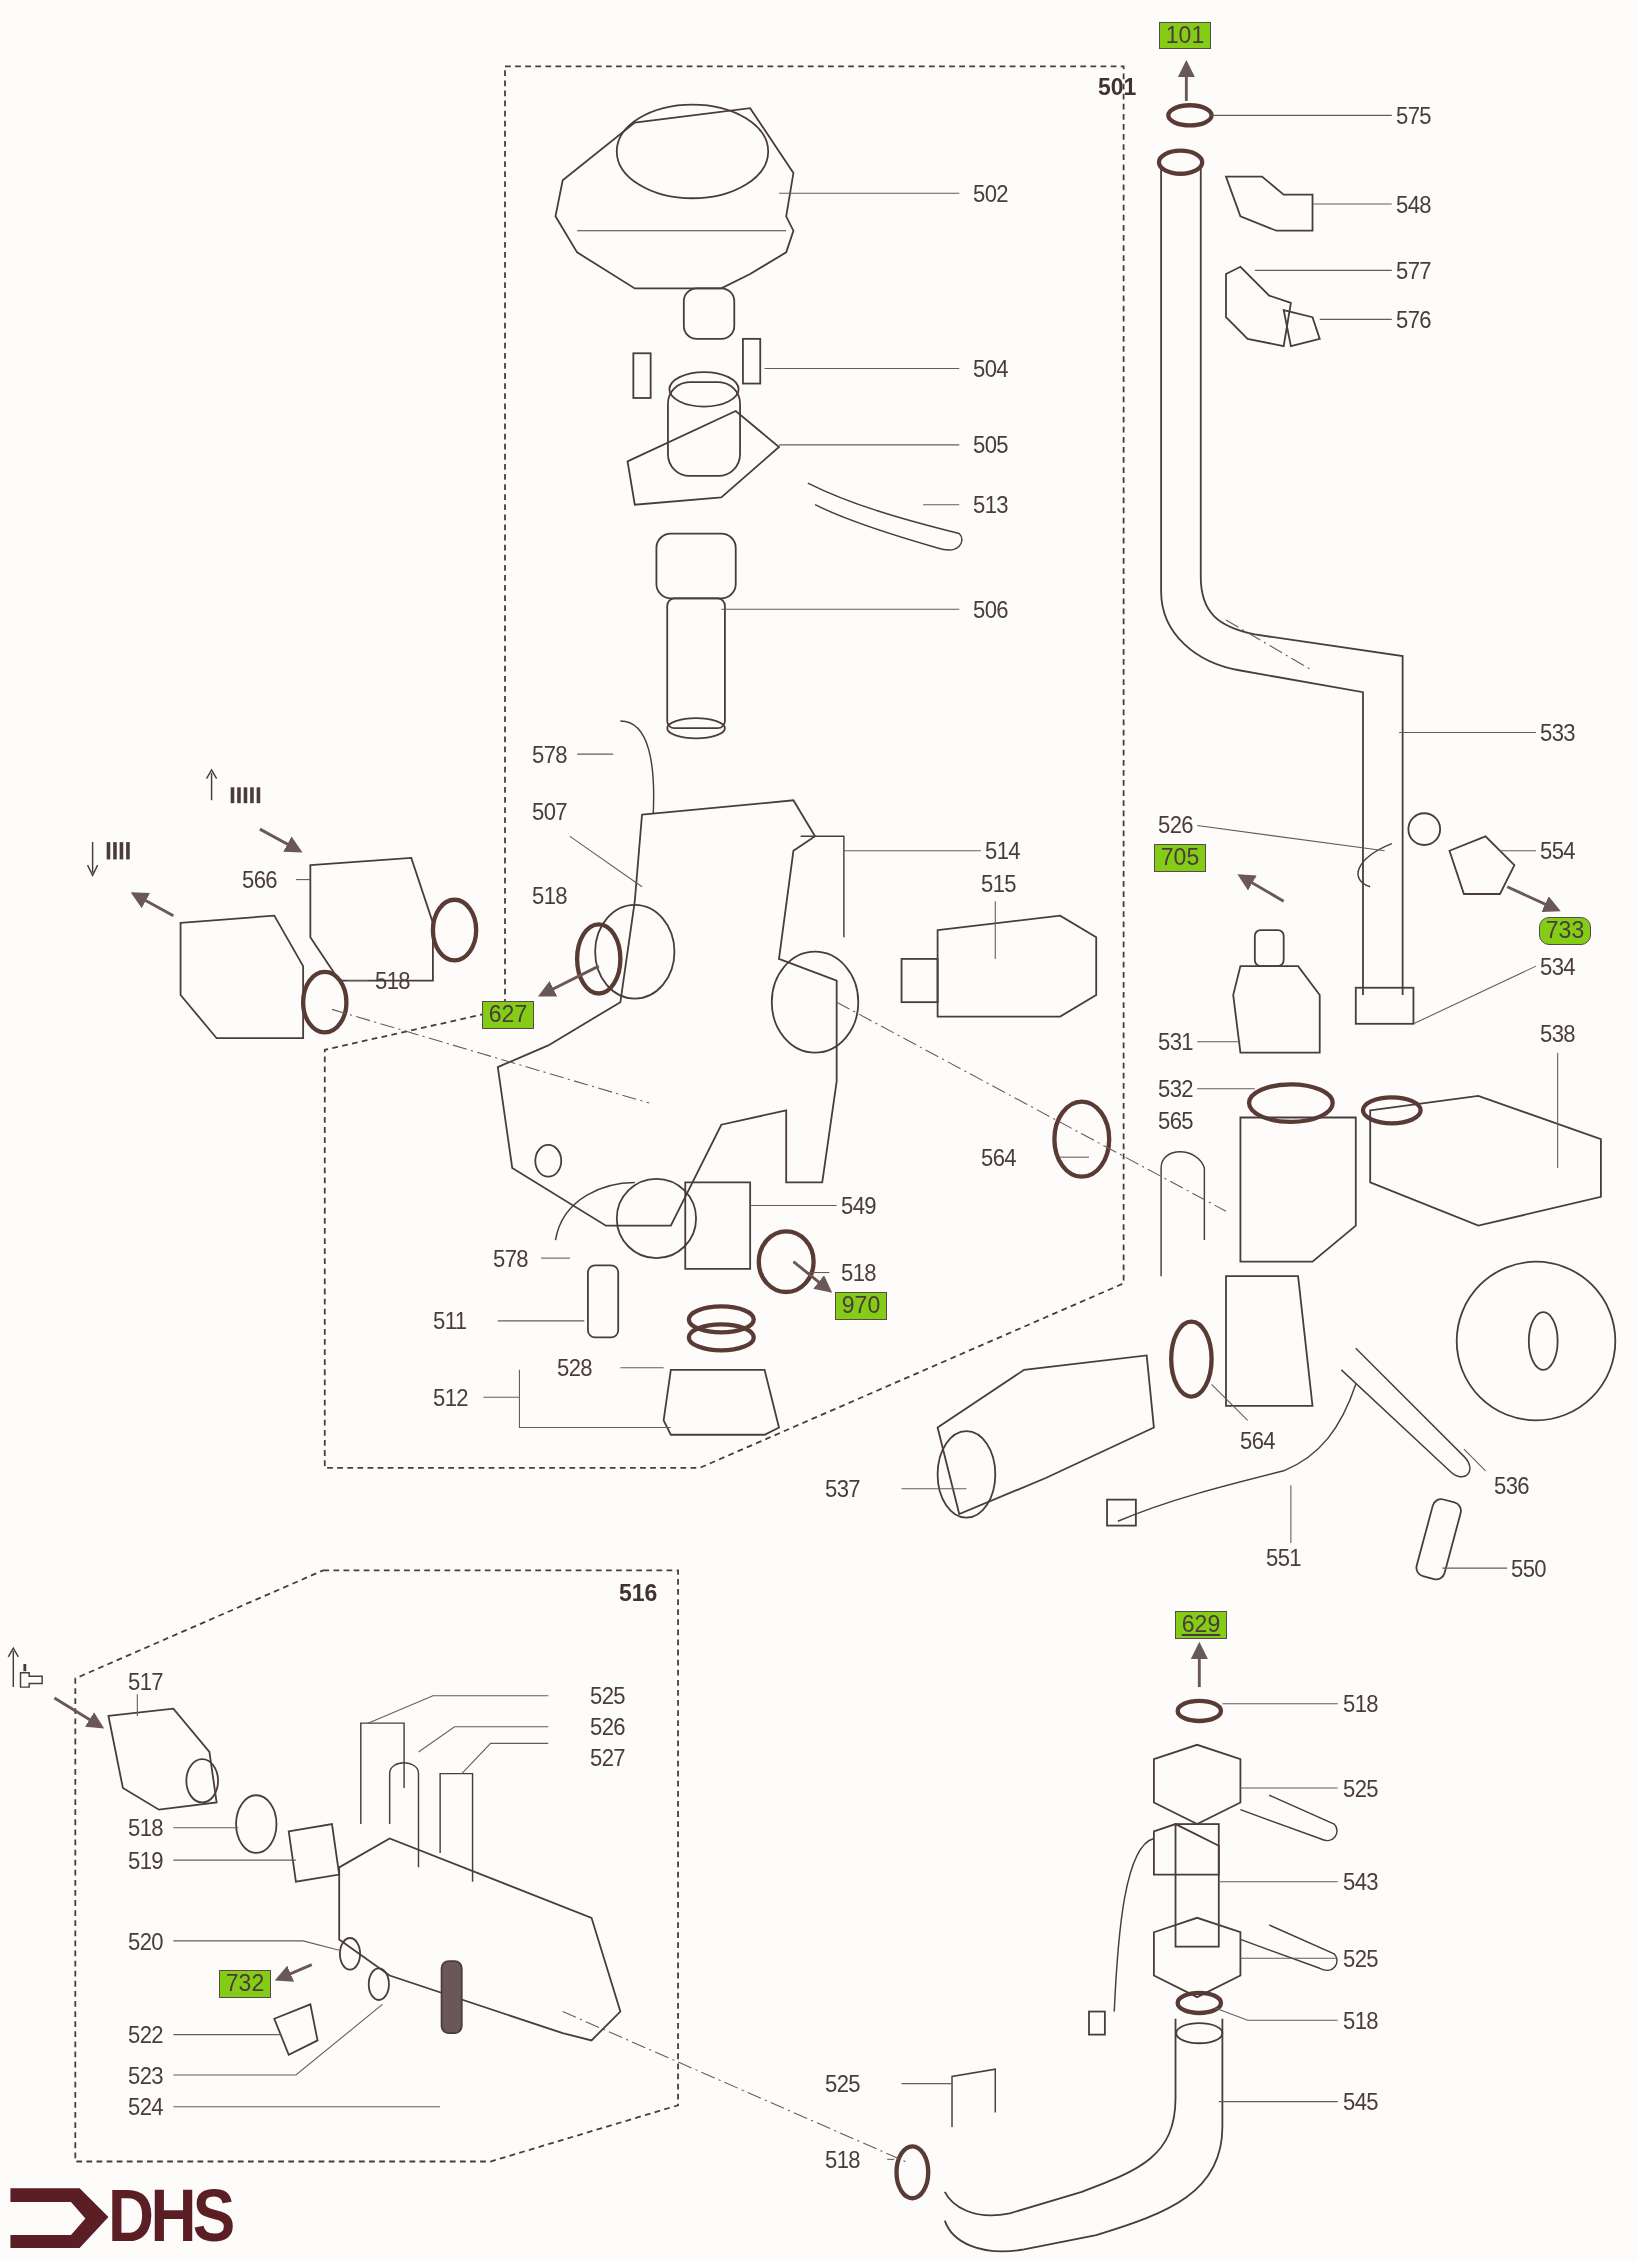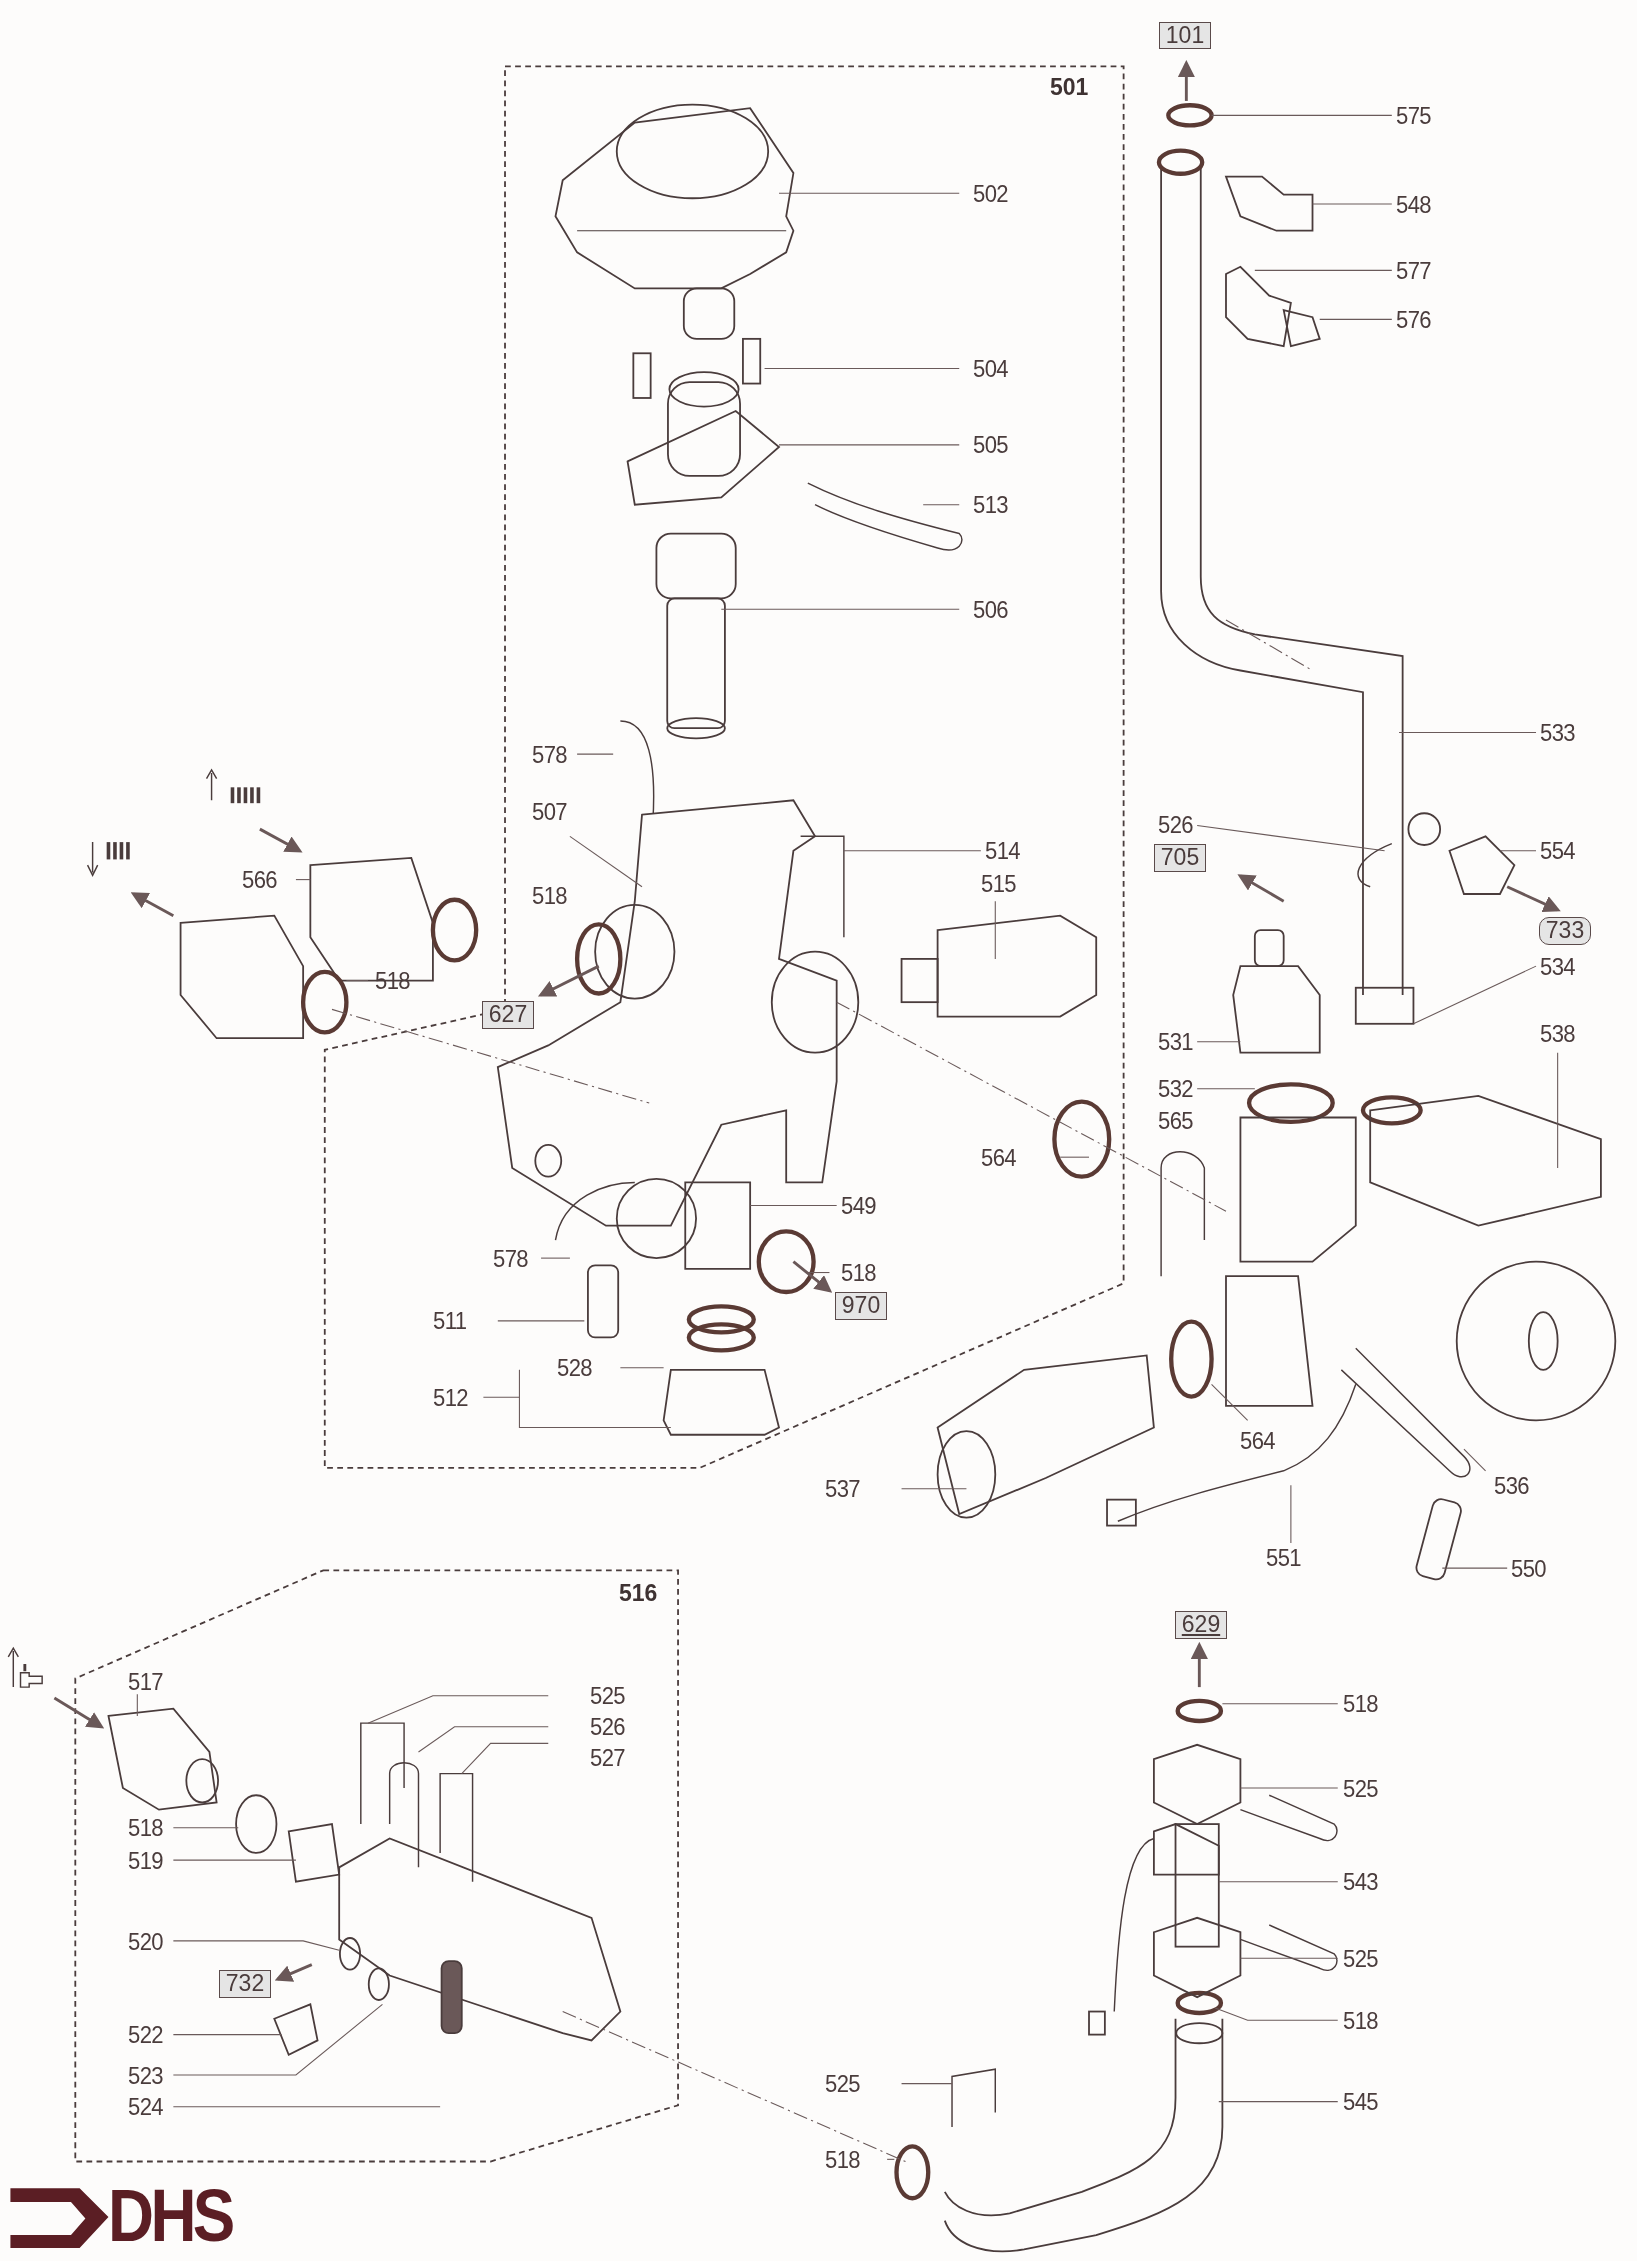--- a/index.html
+++ b/index.html
@@ -1,20 +1,20 @@
 <!DOCTYPE html>
 <html style="font-size:11.5px"><head>
 <meta charset="utf-8">
 <style>
   html,body{margin:0;padding:0;background:#fdfcfb;}
   body{width:1638px;height:2261px;position:relative;overflow:hidden;font-family:"Liberation Sans",sans-serif;}
   svg#art{position:absolute;left:0;top:0;}
   .lbl{position:absolute;font-family:"Liberation Sans",sans-serif;font-size:24.5px;color:#4a3c3c;line-height:1;letter-spacing:-0.7px;transform:scaleX(0.9);transform-origin:left top;white-space:nowrap;}
   .grp{position:absolute;font-family:"Liberation Sans",sans-serif;font-size:23px;font-weight:bold;color:#3e3232;line-height:1;}
-  .ref{position:absolute;font-family:"Liberation Sans",sans-serif;font-size:23px;color:#4a3c3c;border:1.4px solid #5a4a4a;padding:1.4px 5.8px;line-height:1;background:#e5e5e5;}
+  .ref{position:absolute;font-family:"Liberation Sans",sans-serif;font-size:23px;color:#4a3c3c;border:1.4px solid #5a4a4a;padding:1.4px 5.8px;line-height:1;background:#84cc16;}
   .logo-text{position:absolute;left:108px;top:2178px;font-family:"Liberation Sans",sans-serif;font-weight:bold;font-size:75px;color:#5b1e24;letter-spacing:-4.3px;line-height:1;transform:scaleX(0.85);transform-origin:left top;}
 </style>
 </head>
 <body>
 
 <svg id="art" width="1638" height="2261" viewBox="0 0 2271 3136">
   <defs>
     <marker id="ah" viewBox="0 0 10 10" refX="8" refY="5" markerWidth="6" markerHeight="6" orient="auto-start-reverse">
       <path d="M0,0 L10,5 L0,10 z" fill="#6a5858"></path>
     </marker>
@@ -266,21 +266,21 @@
     <path d="M18,2340 L18,2290 M11,2298 L18,2286 L25,2298"></path>
     <path d="M28,2340 L28,2320 L40,2320 L40,2325 L58,2325 L58,2335 L40,2335 L40,2340 Z"></path>
     <line x1="34" y1="2308" x2="34" y2="2318" stroke-width="4"></line>
   </g>
 
   <g fill="#5b1e24">
     <path d="M14,3035 L110,3035 L150,3075 L110,3118 L14,3118 L14,3100 L98,3100 L118,3077 L98,3054 L14,3054 Z"></path>
   </g>
 </svg>
 
-<div class="grp" style="left:1050px;top:76px;">501</div>
+<div class="grp" style="left:1098px;top:76px;">501</div>
 <div class="grp" style="left:619px;top:1582px;">516</div>
 
 <div class="ref" style="left:1159px;top:21.6px;">101</div>
 <div class="ref" style="left:482px;top:1001px;">627</div>
 <div class="ref" style="left:835px;top:1292px;">970</div>
 <div class="ref" style="left:1154px;top:844px;text-align:right;">705</div>
 <div class="ref" style="left:1539px;top:917px;border-radius:10px;">733</div>
 <div class="ref" style="left:1175px;top:1611px;text-decoration:underline;">629</div>
 <div class="ref" style="left:219px;top:1970px;">732</div>
 

